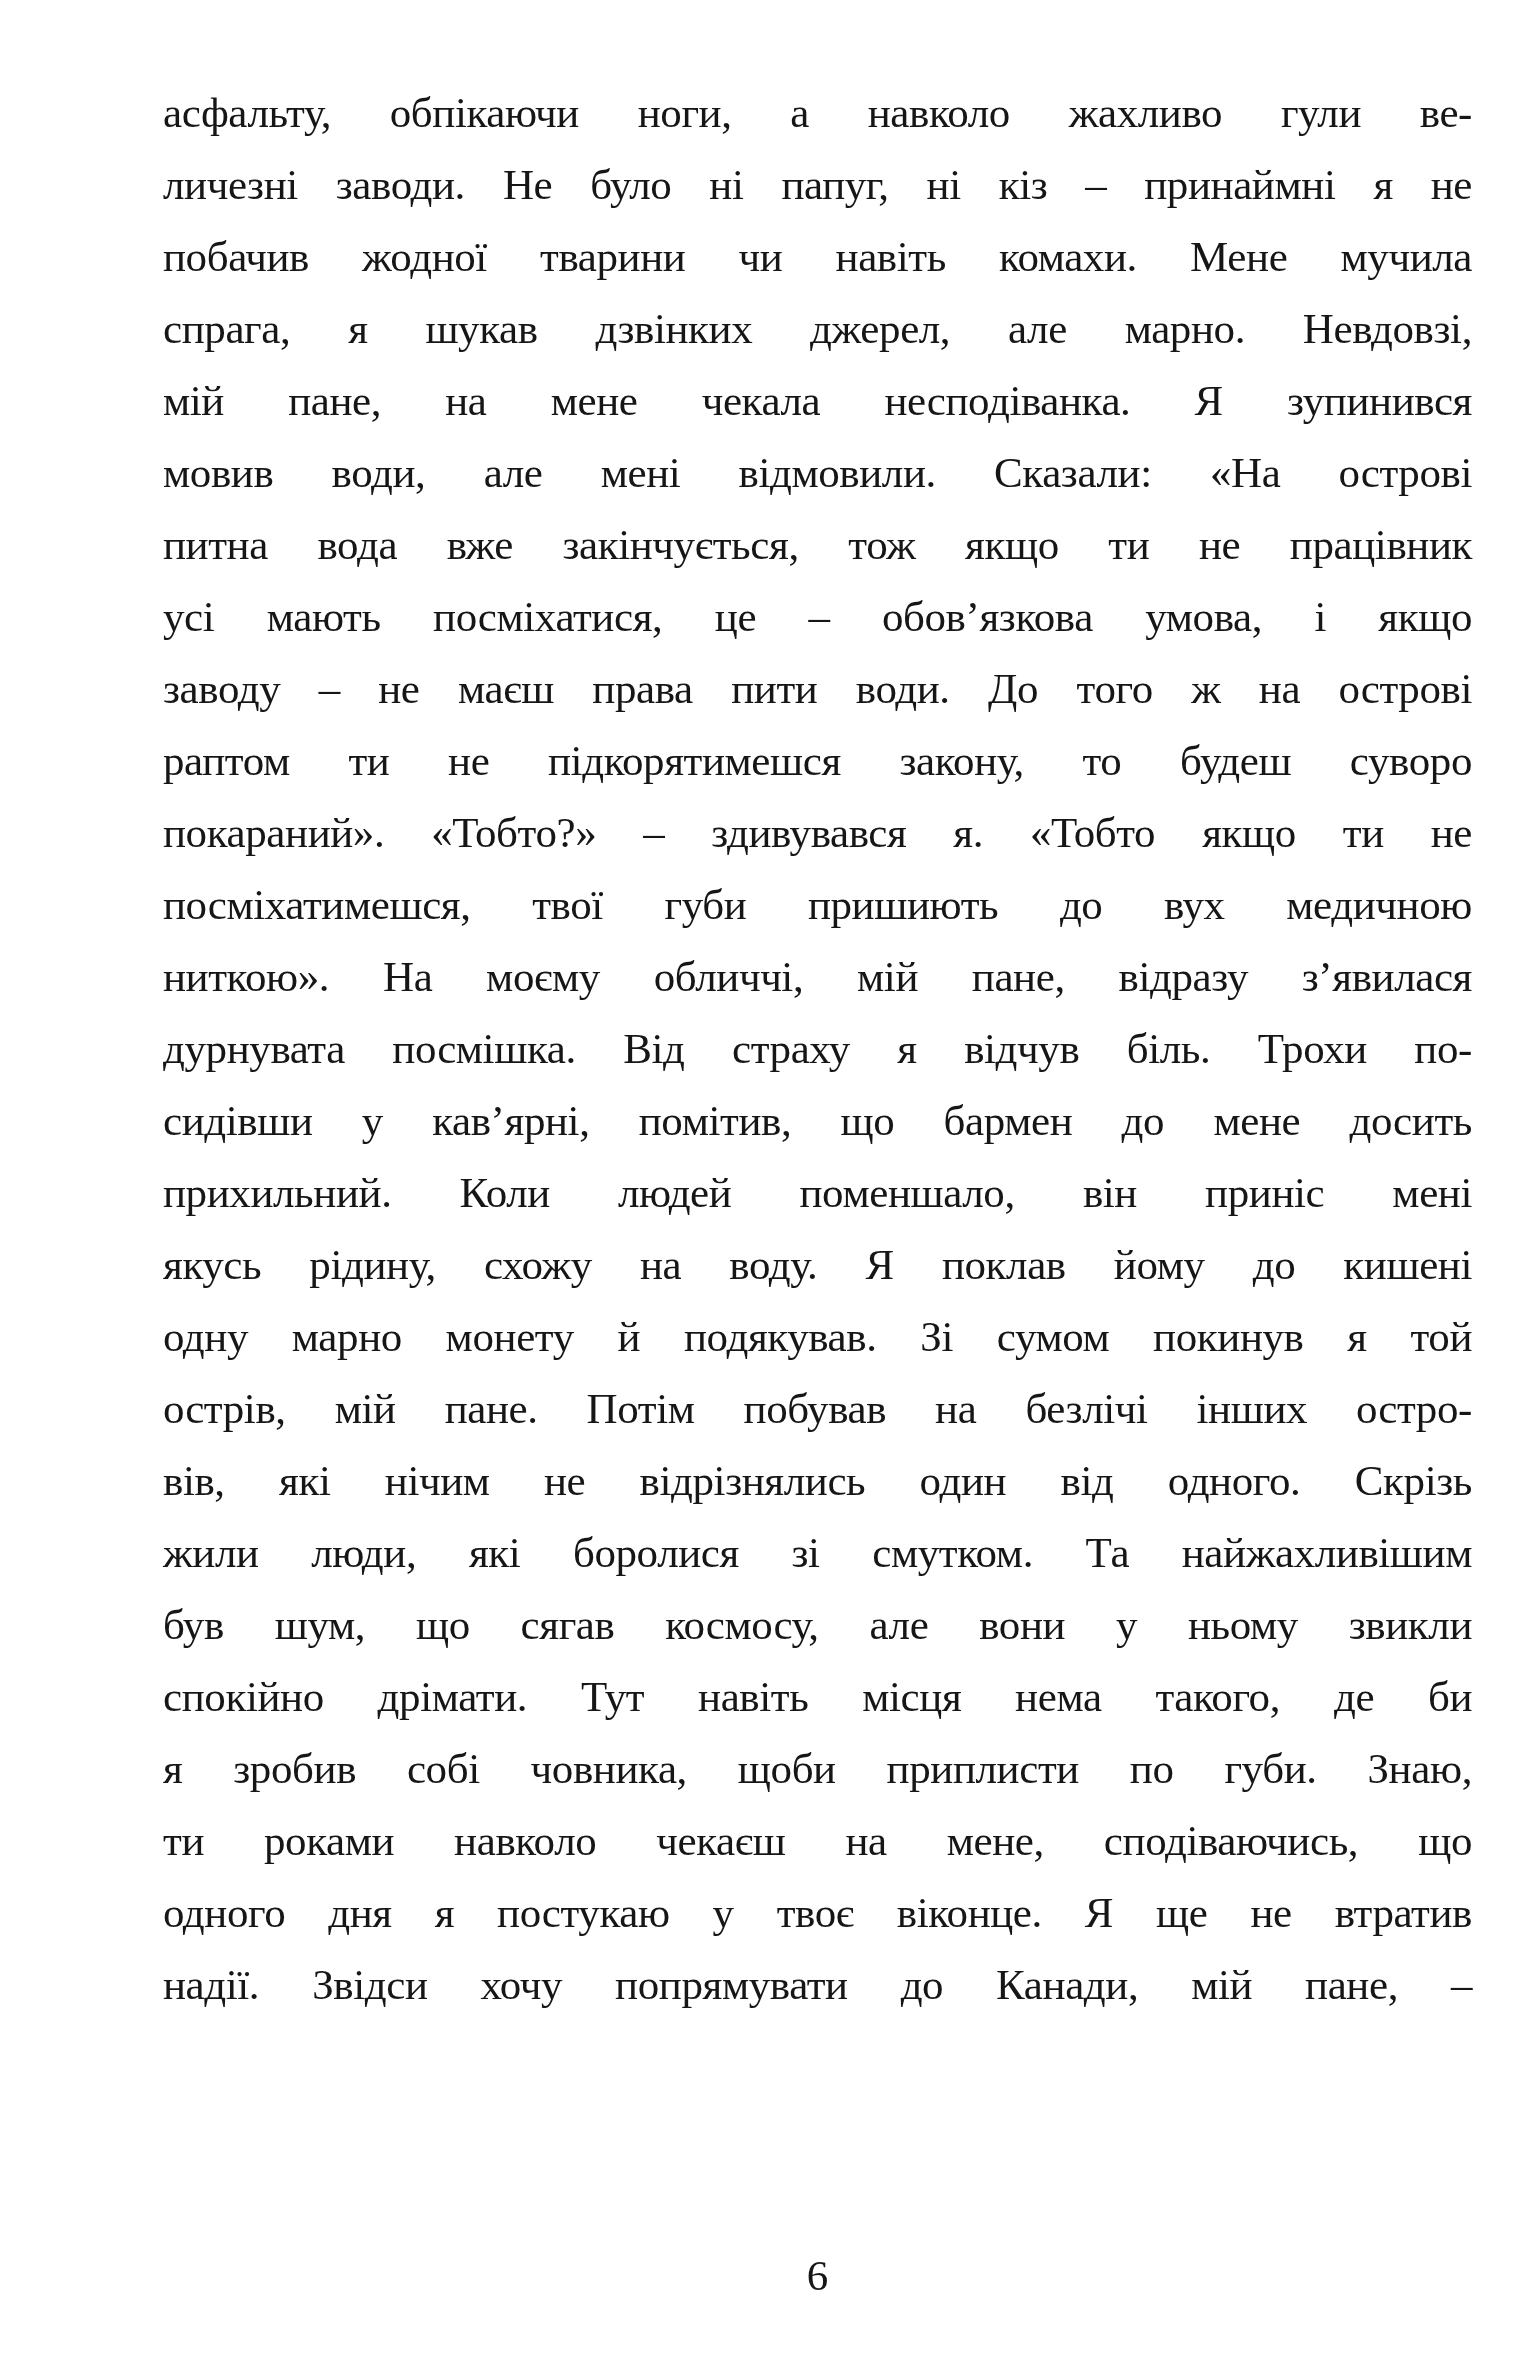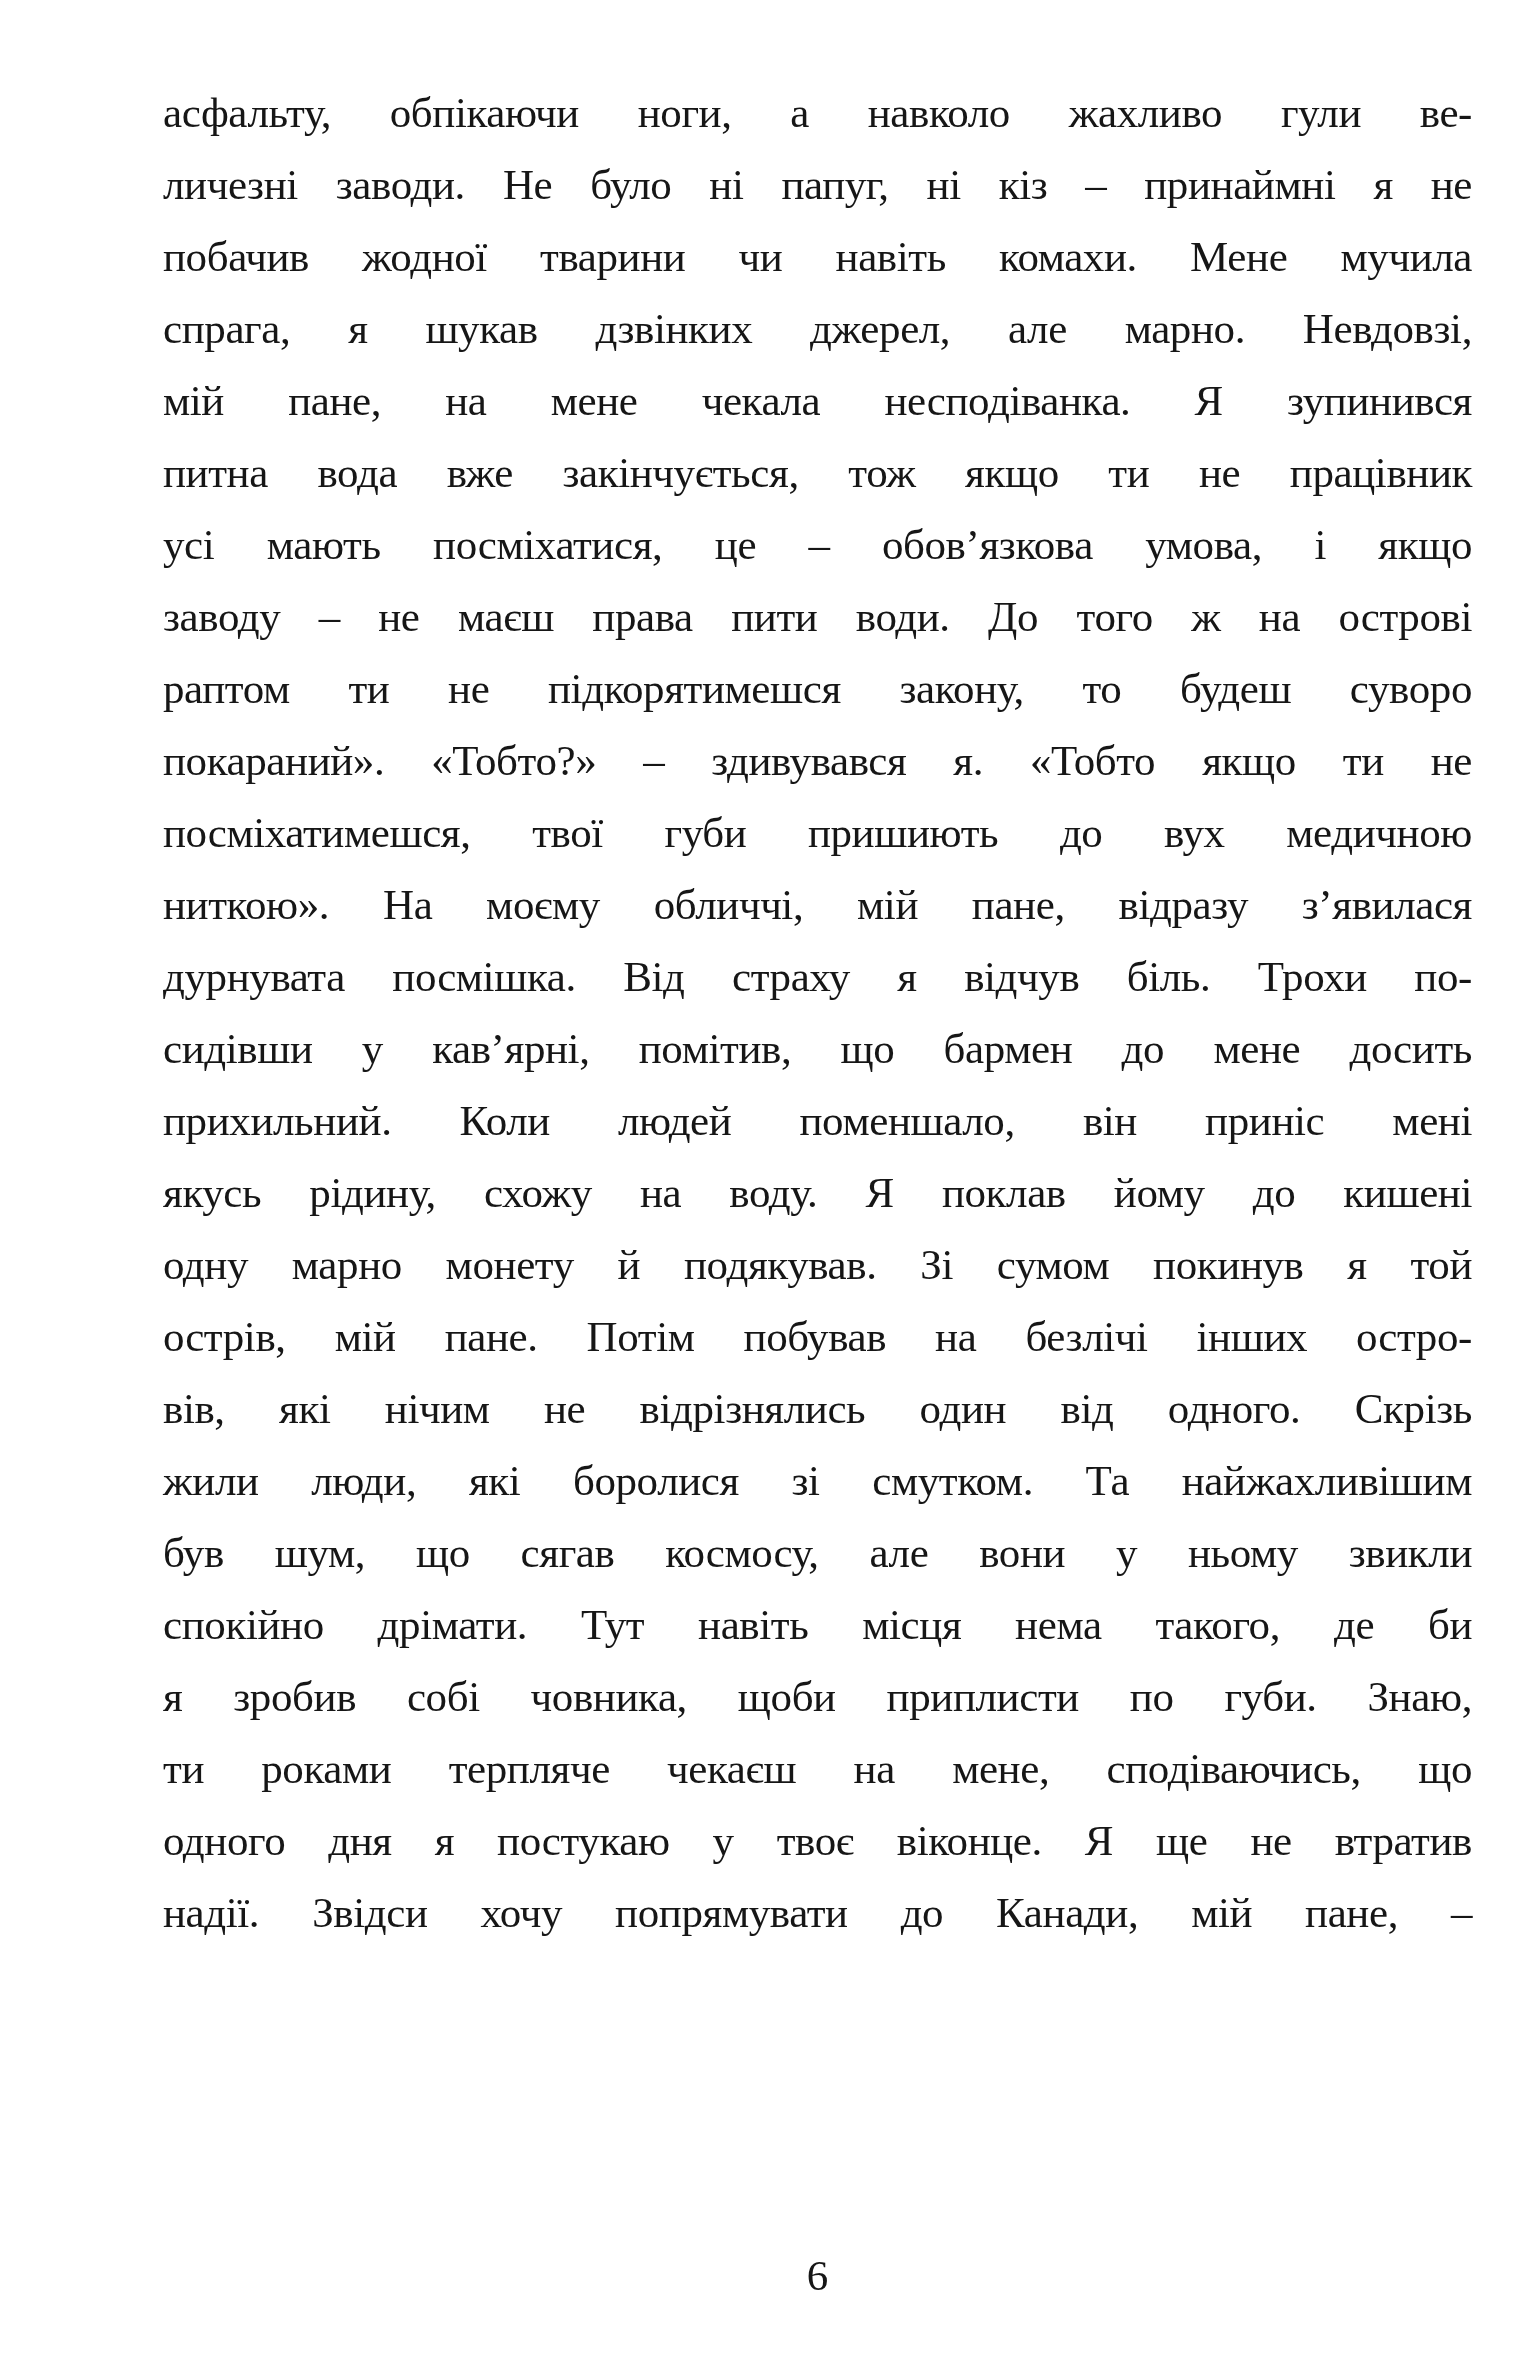--- a/index.html
+++ b/index.html
@@ -47,37 +47,38 @@
 </head>
 <body>
 
 <div class="book-page">
   <div class="text-block">
     <div class="text-line">асфальту, обпікаючи ноги, а навколо жахливо гули ве-</div>
     <div class="text-line">личезні заводи. Не було ні папуг, ні кіз – принаймні я не</div>
     <div class="text-line">побачив жодної тварини чи навіть комахи. Мене мучила</div>
     <div class="text-line">спрага, я шукав дзвінких джерел, але марно. Невдовзі,</div>
     <div class="text-line">мій пане, на мене чекала несподіванка. Я зупинився</div>
+    <div class="text-line">мовив води, але мені відмовили. Сказали: «На острові</div>
     <div class="text-line">питна вода вже закінчується, тож якщо ти не працівник</div>
     <div class="text-line">усі мають посміхатися, це – обов’язкова умова, і якщо</div>
     <div class="text-line">заводу – не маєш права пити води. До того ж на острові</div>
     <div class="text-line">раптом ти не підкорятимешся закону, то будеш суворо</div>
     <div class="text-line">покараний». «Тобто?» – здивувався я. «Тобто якщо ти не</div>
     <div class="text-line">посміхатимешся, твої губи пришиють до вух медичною</div>
     <div class="text-line">ниткою». На моєму обличчі, мій пане, відразу з’явилася</div>
     <div class="text-line">дурнувата посмішка. Від страху я відчув біль. Трохи по-</div>
     <div class="text-line">сидівши у кав’ярні, помітив, що бармен до мене досить</div>
     <div class="text-line">прихильний. Коли людей поменшало, він приніс мені</div>
     <div class="text-line">якусь рідину, схожу на воду. Я поклав йому до кишені</div>
     <div class="text-line">одну марно монету й подякував. Зі сумом покинув я той</div>
     <div class="text-line">острів, мій пане. Потім побував на безлічі інших остро-</div>
     <div class="text-line">вів, які нічим не відрізнялись один від одного. Скрізь</div>
     <div class="text-line">жили люди, які боролися зі смутком. Та найжахливішим</div>
     <div class="text-line">був шум, що сягав космосу, але вони у ньому звикли</div>
     <div class="text-line">спокійно дрімати. Тут навіть місця нема такого, де би</div>
     <div class="text-line">я зробив собі човника, щоби приплисти по губи. Знаю,</div>
-    <div class="text-line">ти роками терпляче чекаєш на мене, сподіваючись, що</div>
+    <div class="text-line">ти роками навколо чекаєш на мене, сподіваючись, що</div>
     <div class="text-line">одного дня я постукаю у твоє віконце. Я ще не втратив</div>
     <div class="text-line">надії. Звідси хочу попрямувати до Канади, мій пане, –</div>
   </div>
   <div class="page-number">6</div>
 </div>
 
 
 </body></html>

